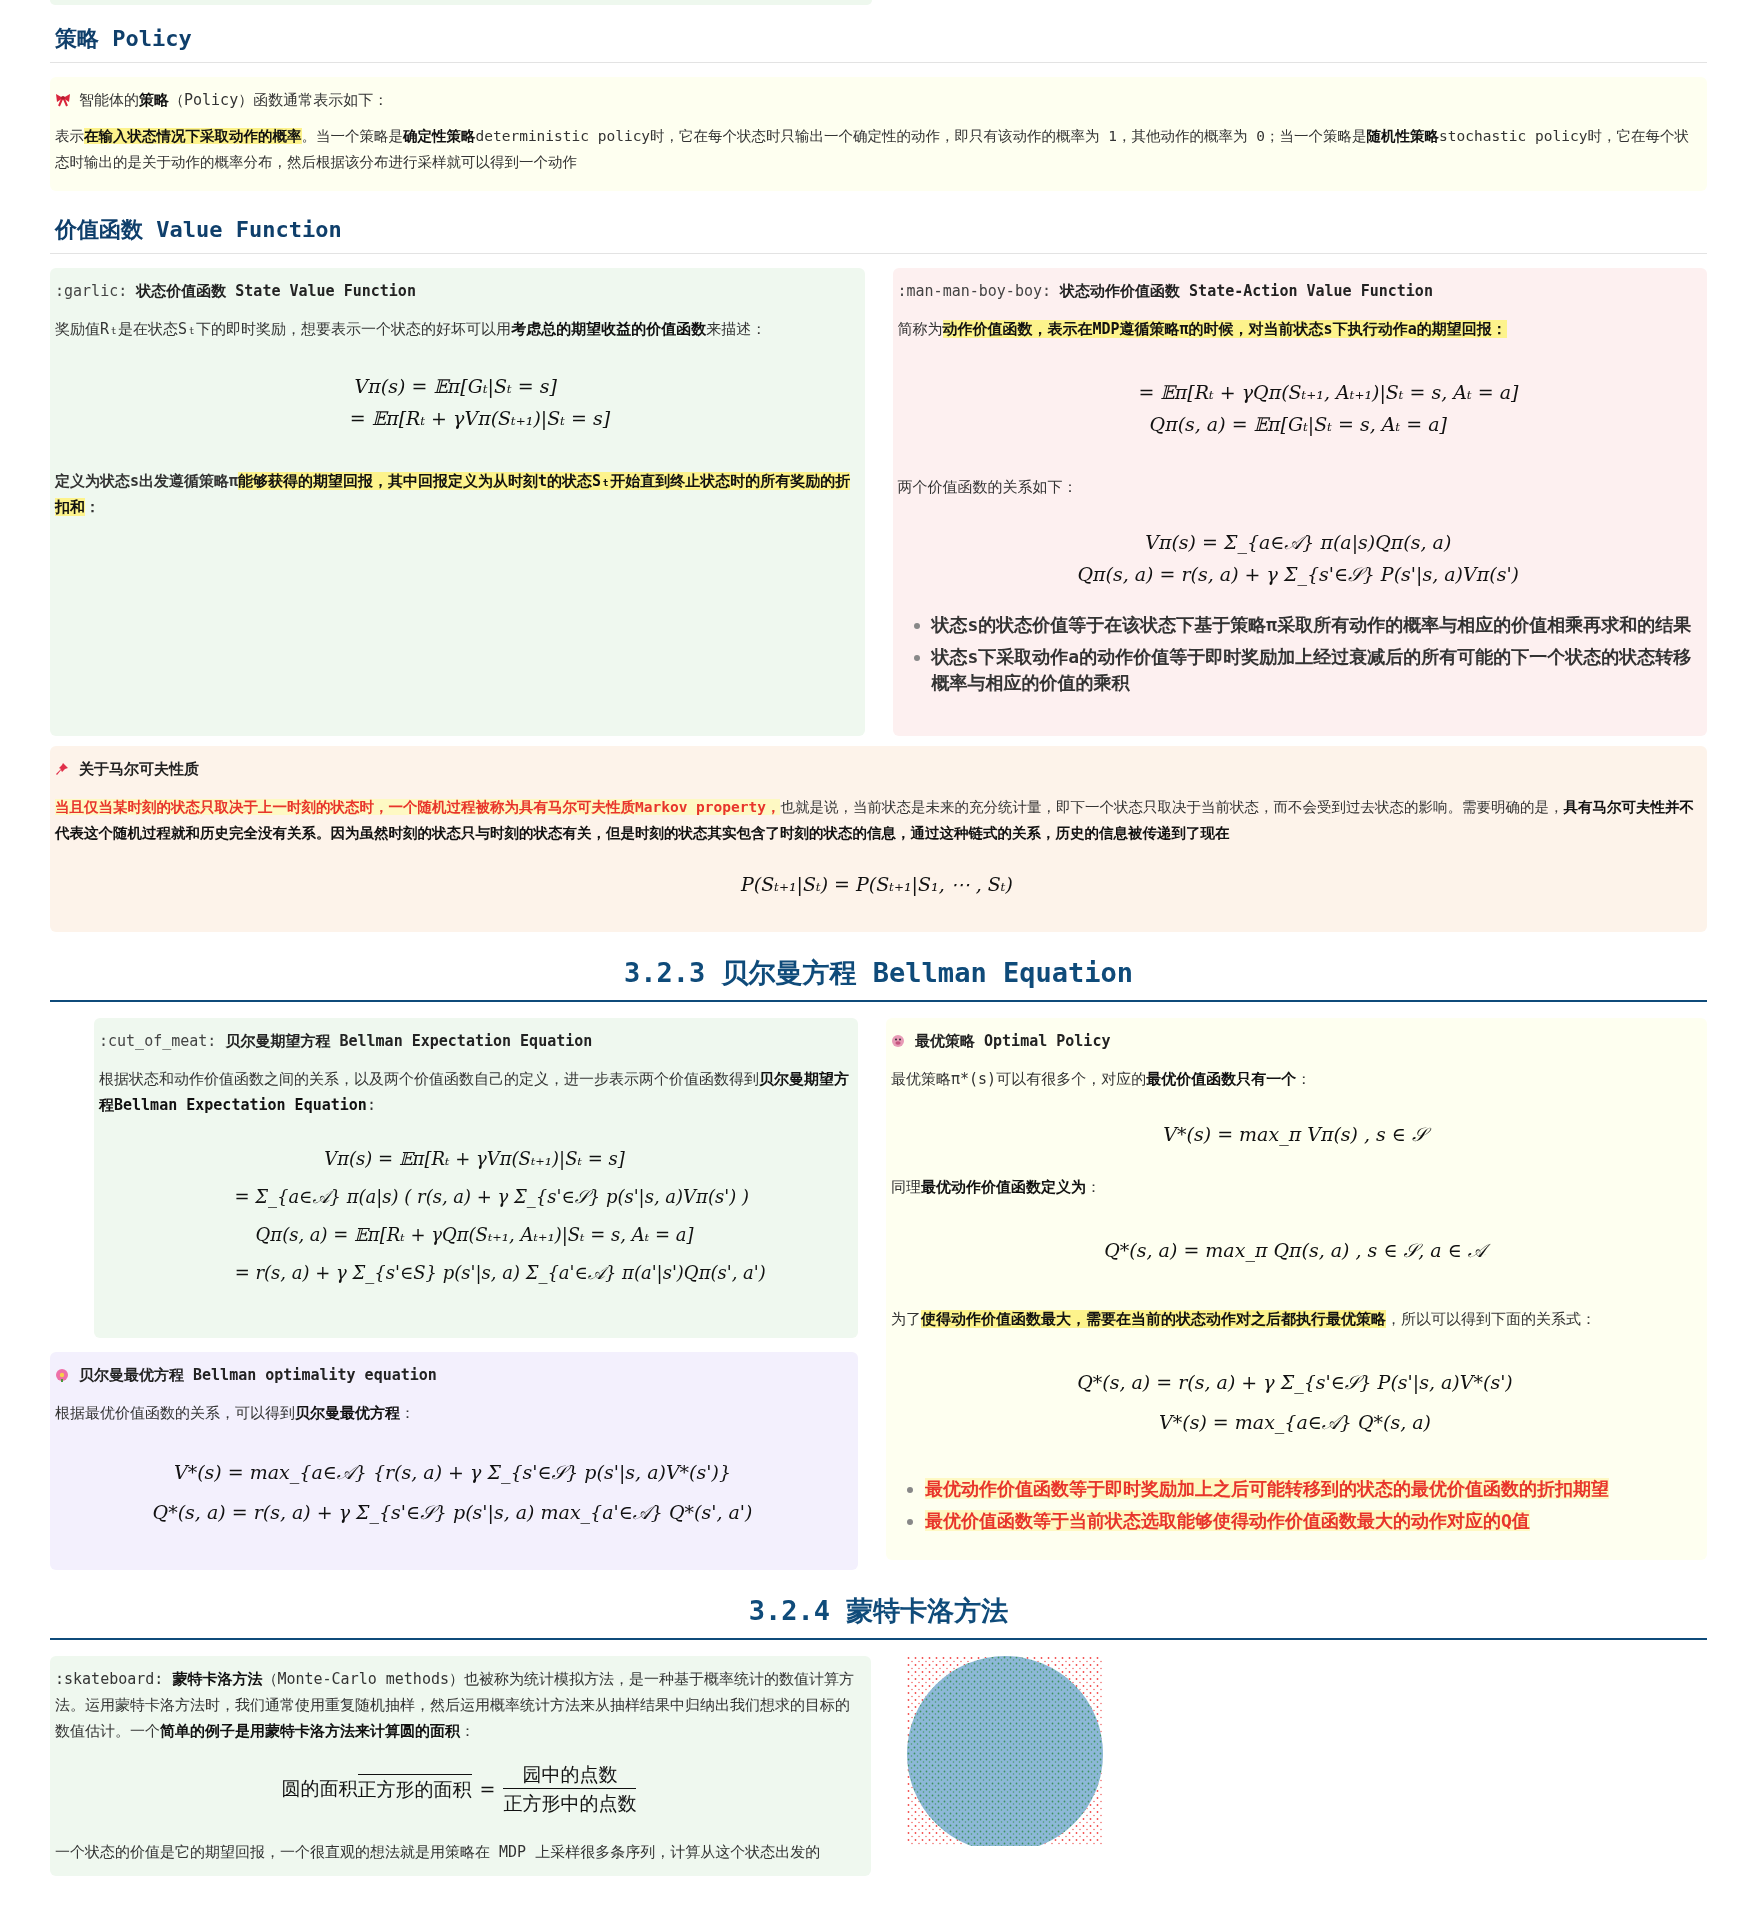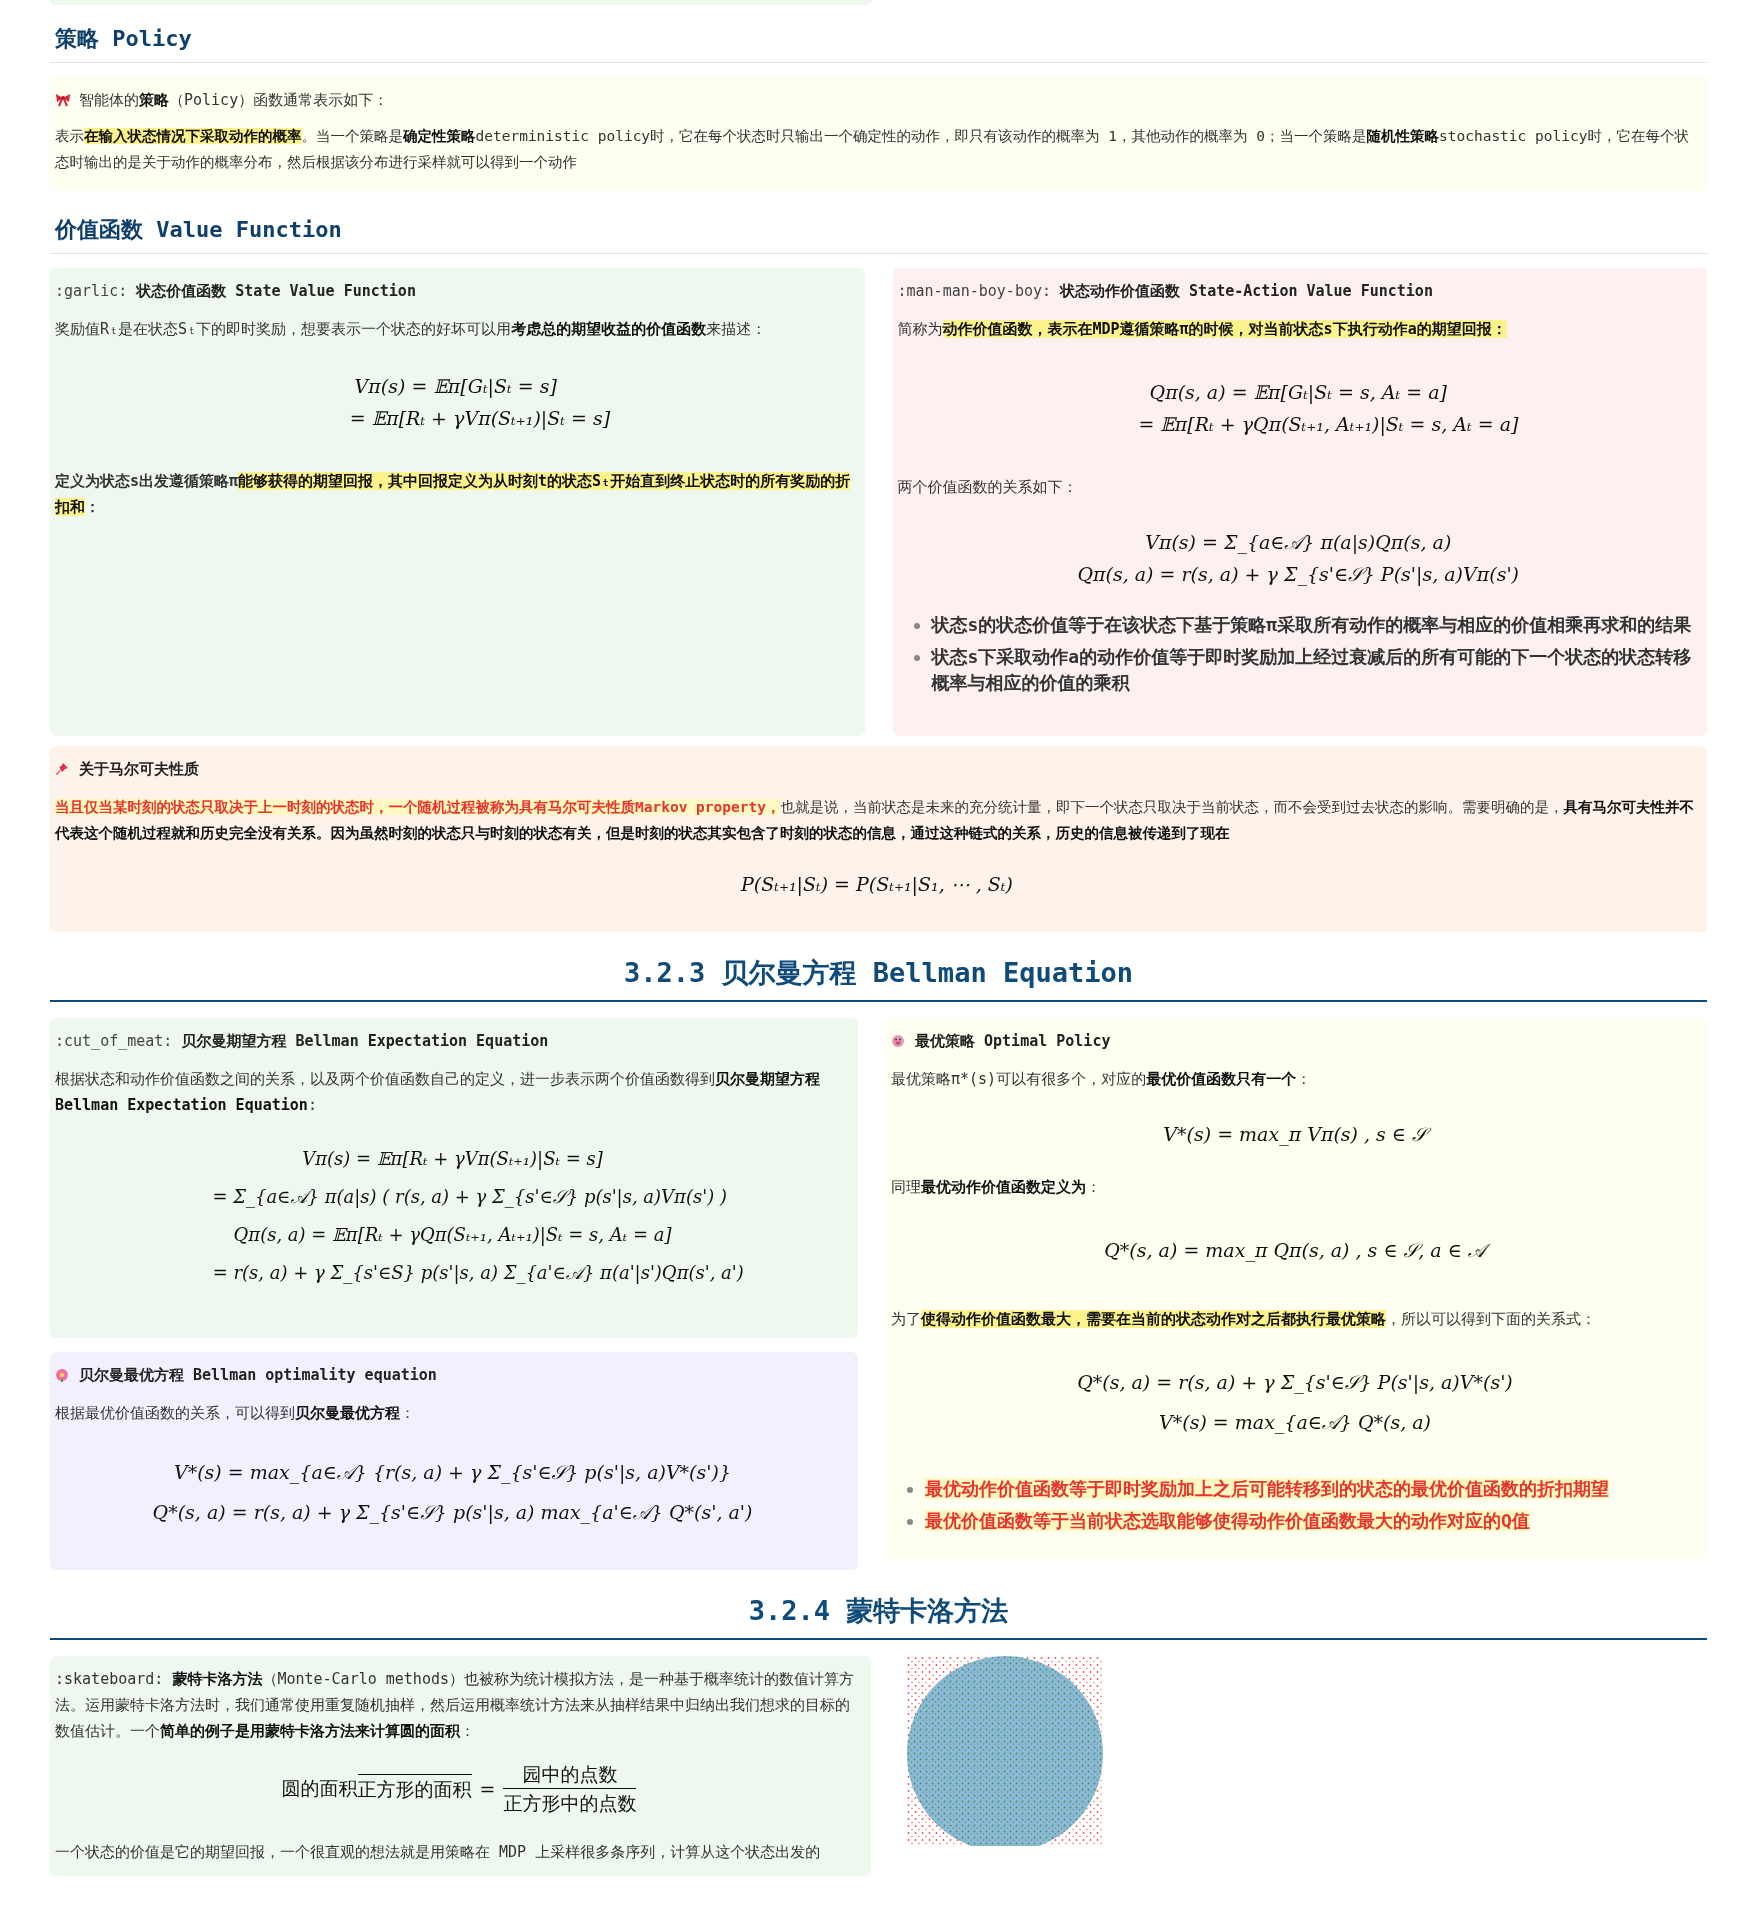--- a/index.html
+++ b/index.html
@@ -66,22 +66,22 @@
       <div class="math" style="margin:28px 0 34px;">
         <span class="ln">Vπ(s) = 𝔼π[Gₜ|Sₜ = s]</span>
         <span class="ln">        = 𝔼π[Rₜ + γVπ(Sₜ₊₁)|Sₜ = s]</span>
       </div>
       <p style="font-weight:bold;"><span>定义为状态s出发遵循策略π</span><span class="hl">能够获得的期望回报，其中回报定义为从时刻t的状态Sₜ开始直到终止状态时的所有奖励的折扣和</span><span>：</span></p>
     </div>
     <div class="col box pink" style="height:468px;">
       <div class="title-line"><span class="prefix">:man-man-boy-boy:</span> <span>状态动作价值函数 State-Action Value Function</span></div>
       <p><span>简称为</span><span class="hl">动作价值函数，表示在MDP遵循策略π的时候，对当前状态s下执行动作a的期望回报：</span></p>
       <div class="math" style="margin:34px 0 34px;">
+        <span class="ln">          = 𝔼π[Rₜ + γQπ(Sₜ₊₁, Aₜ₊₁)|Sₜ = s, Aₜ = a]</span>
         <span class="ln">Qπ(s, a) = 𝔼π[Gₜ|Sₜ = s, Aₜ = a]</span>
-        <span class="ln">          = 𝔼π[Rₜ + γQπ(Sₜ₊₁, Aₜ₊₁)|Sₜ = s, Aₜ = a]</span>
       </div>
       <p>两个价值函数的关系如下：</p>
       <div class="math" style="margin:26px 0 22px;">
         <span class="ln">Vπ(s) = Σ_{a∈𝒜} π(a|s)Qπ(s, a)</span>
         <span class="ln">Qπ(s, a) = r(s, a) + γ Σ_{s'∈𝒮} P(s'|s, a)Vπ(s')</span>
       </div>
       <ul>
         <li>状态s的状态价值等于在该状态下基于策略π采取所有动作的概率与相应的价值相乘再求和的结果</li>
         <li>状态s下采取动作a的动作价值等于即时奖励加上经过衰减后的所有可能的下一个状态的状态转移概率与相应的价值的乘积</li>
       </ul>
@@ -92,21 +92,21 @@
     <div class="title-line"><span class="icon"><svg width="14" height="14" viewBox="0 0 14 14">
             <path d="M8 1 L13 6 L10 7 L7 10 L6 8 L2 13 L1 12 L6 7 L4 6 L7 3 Z" fill="#e0304a"></path>
           </svg></span><span>关于马尔可夫性质</span></div>
     <p style="font-size:14.5px;"><span class="hl-red">当且仅当某时刻的状态只取决于上一时刻的状态时，一个随机过程被称为具有马尔可夫性质Markov property，</span><span>也就是说，当前状态是未来的充分统计量，即下一个状态只取决于当前状态，而不会受到过去状态的影响。需要明确的是，</span><b>具有马尔可夫性并不代表这个随机过程就和历史完全没有关系。因为虽然时刻的状态只与时刻的状态有关，但是时刻的状态其实包含了时刻的状态的信息，通过这种链式的关系，历史的信息被传递到了现在</b></p>
     <div class="math" style="margin:22px 0;">P(Sₜ₊₁|Sₜ) = P(Sₜ₊₁|S₁, ⋯ , Sₜ)</div>
   </div>
 
   <h1 class="chap">3.2.3 贝尔曼方程 Bellman Equation</h1>
   <div class="row" style="margin-top:16px;">
     <div class="col">
-      <div class="box green" style="height:320px;">
+      <div class="box green" style="height:320px;margin-left:44px;">
         <div class="title-line"><span class="prefix">:cut_of_meat:</span> <span>贝尔曼期望方程 Bellman Expectation Equation</span></div>
         <p><span>根据状态和动作价值函数之间的关系，以及两个价值函数自己的定义，进一步表示两个价值函数得到</span><b>贝尔曼期望方程Bellman Expectation Equation</b><span>:</span></p>
         <div class="math" style="margin:22px 0; font-size:18px; line-height:38px;">
           <span class="ln">Vπ(s) = 𝔼π[Rₜ + γVπ(Sₜ₊₁)|Sₜ = s]</span>
           <span class="ln">      = Σ_{a∈𝒜} π(a|s) ( r(s, a) + γ Σ_{s'∈𝒮} p(s'|s, a)Vπ(s') )</span>
           <span class="ln">Qπ(s, a) = 𝔼π[Rₜ + γQπ(Sₜ₊₁, Aₜ₊₁)|Sₜ = s, Aₜ = a]</span>
           <span class="ln">         = r(s, a) + γ Σ_{s'∈S} p(s'|s, a) Σ_{a'∈𝒜} π(a'|s')Qπ(s', a')</span>
         </div>
       </div>
       <div class="box lav" style="height:218px; margin-top:14px;">

